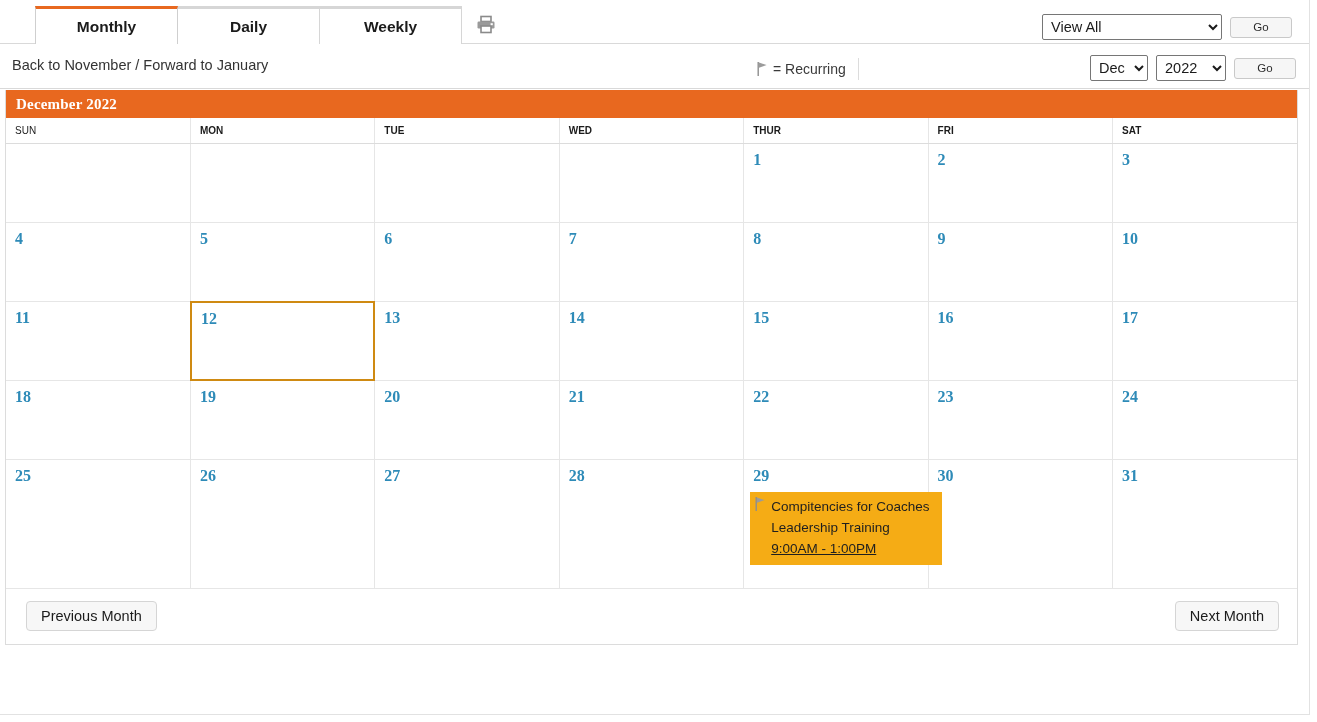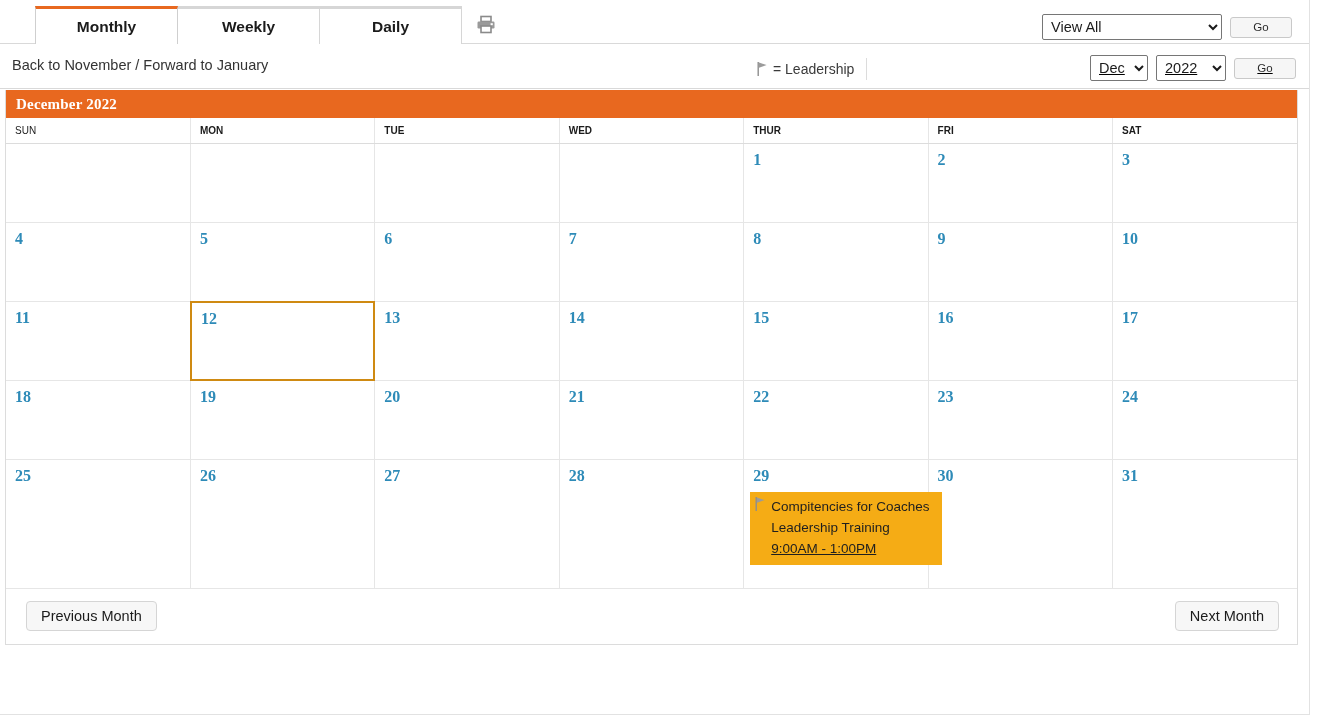--- a/index.html
+++ b/index.html
@@ -126,21 +126,20 @@
     padding-right: 12px;
     height: 22px;
   }
   .flag-icon { display: inline-block; width: 11px; height: 14px; }
   .monthyear-wrap {
     position: absolute;
     right: 14px; top: 11px;
     display: flex;
     align-items: center;
     gap: 8px;
-    text-decoration: underline;
   }
   select.month-sel { width: 58px; }
   select.year-sel { width: 70px; }
 
   
   .calbox {
     position: absolute;
     left: 5px; top: 90px;
     width: 1293px;
     border: 1px solid #dcdcdc;
@@ -277,24 +276,24 @@
 <body>
 
 <div class="page">
 
   <div class="tabbar">
     <div class="tabs">
       <div class="tab active">
         <span>Monthly</span>
       </div>
       <div class="tab">
-        <span>Weekly</span>
+        <span>Daily</span>
       </div>
       <div class="tab">
-        <span>Daily</span>
+        <span>Weekly</span>
       </div>
     </div>
 
     <span class="print-icon">
       <svg width="20" height="19" viewBox="0 0 20 19">
         <rect x="5" y="1.5" width="10" height="5" fill="none" stroke="#8a8a8a" stroke-width="1.6"></rect>
         <rect x="1.5" y="6.5" width="17" height="7" rx="1.2" fill="#9a9a9a"></rect>
         <rect x="5" y="11" width="10" height="6.5" fill="#fff" stroke="#8a8a8a" stroke-width="1.6"></rect>
         <rect x="14.6" y="8.2" width="2.2" height="2" fill="#fff"></rect>
       </svg>
@@ -311,21 +310,21 @@
   <div class="navrow">
     <div class="navlinks">Back to November / Forward to January</div>
 
     <div class="recurring-key">
       <span class="flag-icon">
         <svg width="11" height="14" viewBox="0 0 11 14">
           <rect x="0.5" y="0" width="1.4" height="14" fill="#8d8d8d"></rect>
           <path d="M2 0.6 L9.6 3.1 L2 5.7 Z" fill="#9b9b9b"></path>
         </svg>
       </span>
-      <span>= Leadership</span>
+      <span>= Recurring</span>
     </div>
 
     <div class="monthyear-wrap">
       <select class="sel month-sel">
         <option>Dec</option>
       </select>
       <select class="sel year-sel">
         <option>2022</option>
       </select>
       <button class="go-btn">Go</button>

